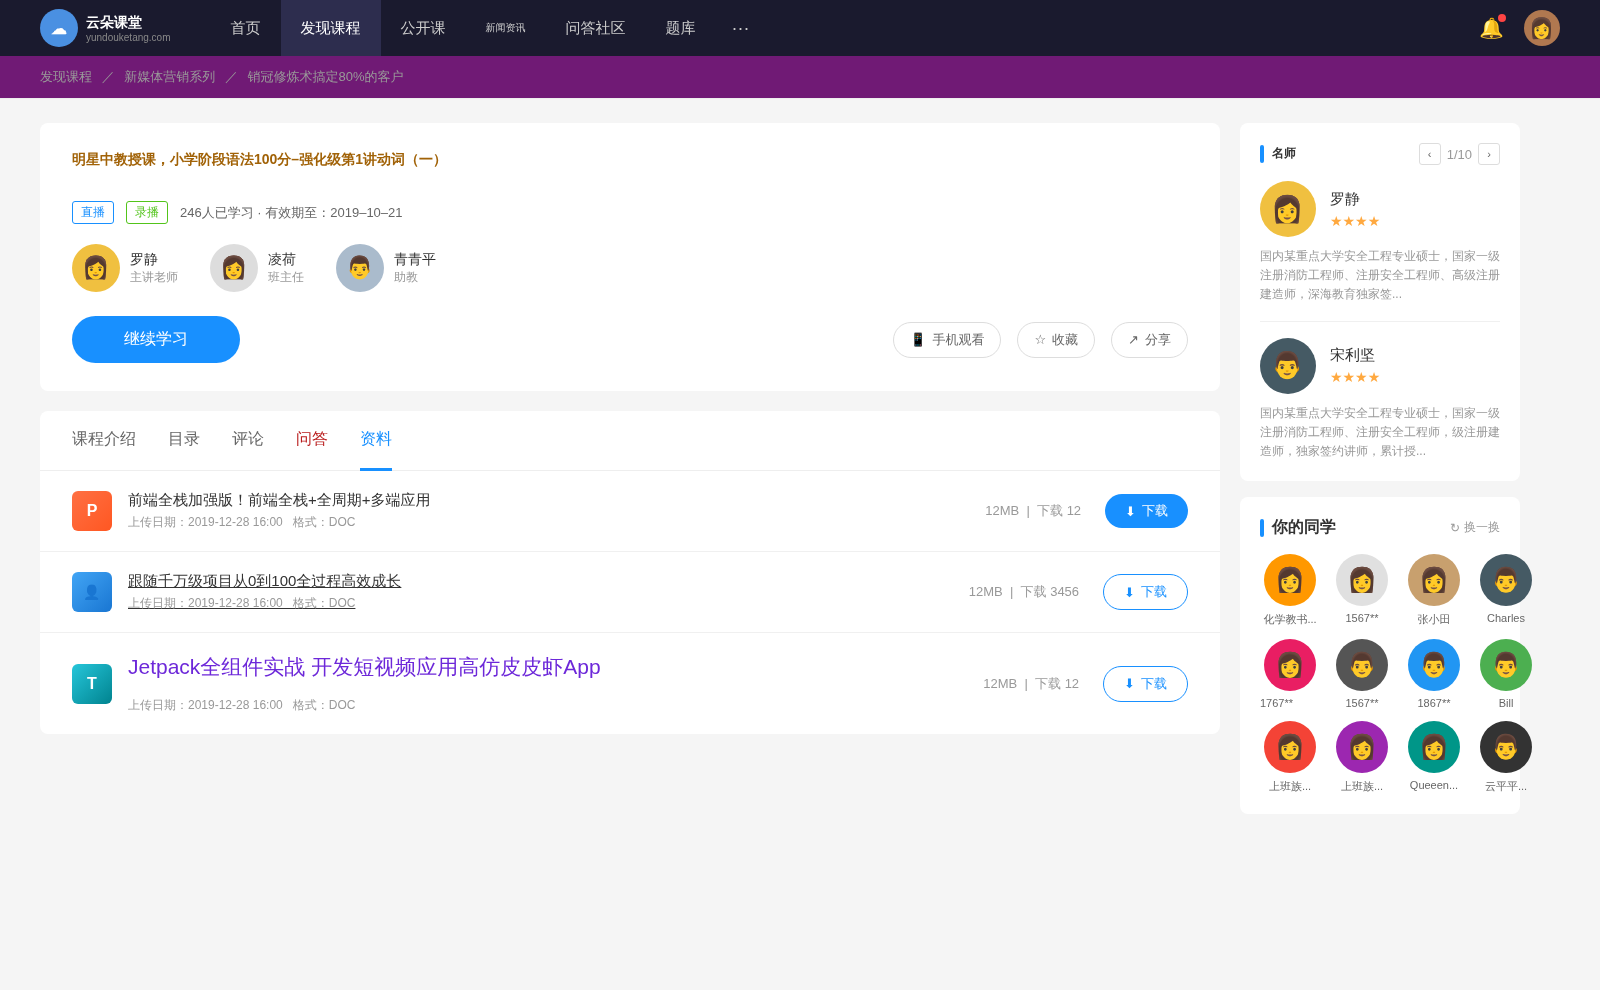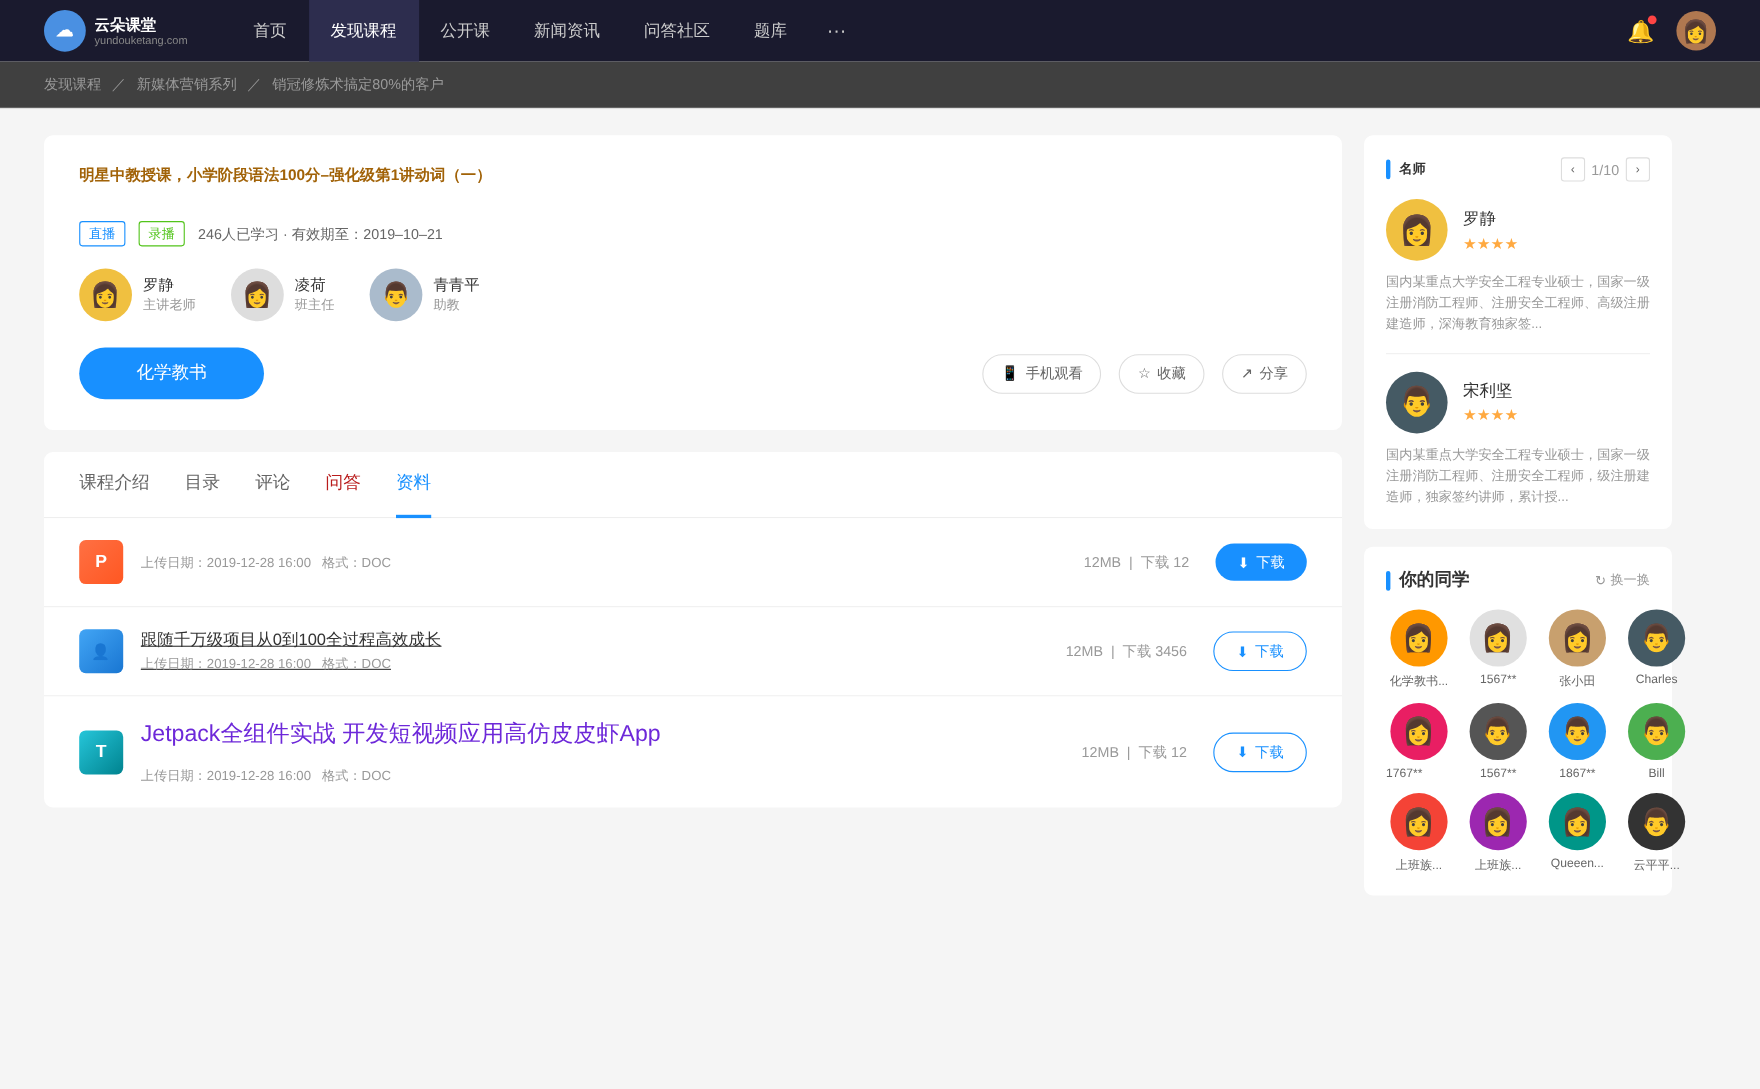--- a/index.html
+++ b/index.html
@@ -15,35 +15,35 @@
     </div>
     <div>
       <div style="color:white;font-size:14px;font-weight:bold;">云朵课堂</div>
       <div style="color:#888;font-size:10px;">yundouketang.com</div>
     </div>
   </div>
   <div style="display:flex;align-items:center;flex:1;">
     <div style="color:#ccc;padding:0 20px;height:41px;display:flex;align-items:center;cursor:pointer;font-size:15px;">首页</div>
     <div style="background:#2d2d4e;color:white;padding:0 20px;height:56px;display:flex;align-items:center;cursor:pointer;font-size:15px;">发现课程</div>
     <div style="color:#ccc;padding:0 20px;height:56px;display:flex;align-items:center;cursor:pointer;font-size:15px;">公开课</div>
-    <div style="color:#ccc;padding:0 20px;height:56px;display:flex;align-items:center;cursor:pointer;font-size:15px;">新闻资讯</div>
+    <div style="color:#ccc;padding:0 20px;height:56px;display:flex;align-items:center;cursor:pointer;font-size:10px;">新闻资讯</div>
     <div style="color:#ccc;padding:0 20px;height:56px;display:flex;align-items:center;cursor:pointer;font-size:15px;">问答社区</div>
     <div style="color:#ccc;padding:0 20px;height:56px;display:flex;align-items:center;cursor:pointer;font-size:15px;">题库</div>
     <div style="color:#ccc;padding:0 16px;cursor:pointer;font-size:18px;">···</div>
   </div>
   <div style="display:flex;align-items:center;gap:20px;">
     <div style="color:#ccc;font-size:20px;position:relative;cursor:pointer;">
       🔔
       <span style="width:8px;height:8px;background:#ff4444;border-radius:50%;position:absolute;top:-2px;right:-2px;display:block;"></span>
     </div>
     <div style="width:36px;height:36px;border-radius:50%;background:#b07850;display:flex;align-items:center;justify-content:center;font-size:20px;cursor:pointer;">👩</div>
   </div>
 </nav>
 
-<div style="background:#404040;padding:12px 40px;font-size:13px;color:#999;border-bottom:1px solid #eee;">
+<div style="background:#701a75;padding:12px 40px;font-size:13px;color:#999;border-bottom:1px solid #eee;">
   <a href="#" style="color:#999;text-decoration:none;">发现课程</a>
   <span style="margin:0 6px;">／</span>
   <a href="#" style="color:#999;text-decoration:none;">新媒体营销系列</a>
   <span style="margin:0 6px;">／</span>
   <span>销冠修炼术搞定80%的客户</span>
 </div>
 
 <div style="display:flex;padding:24px 40px;gap:20px;max-width:1560px;">
 
   <div style="flex:1;">
@@ -72,21 +72,21 @@
         </div>
         <div style="display:flex;align-items:center;gap:10px;">
           <div style="width:48px;height:48px;border-radius:50%;background:#aabbcc;display:flex;align-items:center;justify-content:center;font-size:22px;">👨</div>
           <div>
             <div style="font-size:14px;font-weight:500;color:#333;">青青平</div>
             <div style="font-size:12px;color:#999;">助教</div>
           </div>
         </div>
       </div>
       <div style="display:flex;align-items:center;justify-content:space-between;">
-        <button style="background:#1890ff;color:white;border:none;border-radius:25px;padding:13px 52px;font-size:16px;cursor:pointer;">化学教书</button>
+        <button style="background:#1890ff;color:white;border:none;border-radius:25px;padding:13px 52px;font-size:16px;cursor:pointer;">继续学习</button>
         <div style="display:flex;gap:16px;">
           <button style="background:none;border:1px solid #ddd;border-radius:20px;padding:8px 16px;color:#666;cursor:pointer;font-size:13px;display:flex;align-items:center;gap:6px;">
             <span>📱</span>
             <span>手机观看</span>
           </button>
           <button style="background:none;border:1px solid #ddd;border-radius:20px;padding:8px 16px;color:#666;cursor:pointer;font-size:13px;display:flex;align-items:center;gap:6px;">
             <span>☆</span>
             <span>收藏</span>
           </button>
           <button style="background:none;border:1px solid #ddd;border-radius:20px;padding:8px 16px;color:#666;cursor:pointer;font-size:13px;display:flex;align-items:center;gap:6px;">
@@ -104,20 +104,21 @@
         <div style="padding:18px 0;font-size:16px;color:#666;cursor:pointer;border-bottom:3px solid transparent;margin-bottom:-1px;">评论</div>
         <div style="padding:18px 0;font-size:16px;color:#b91c1c;cursor:pointer;border-bottom:3px solid transparent;margin-bottom:-1px;">问答</div>
         <div style="padding:18px 0;font-size:16px;color:#1890ff;font-weight:500;cursor:pointer;border-bottom:3px solid #1890ff;margin-bottom:-1px;">资料</div>
       </div>
 
       <div>
 
         <div style="display:flex;align-items:center;padding:20px 32px;border-bottom:1px solid #f0f0f0;">
           <div style="width:40px;height:40px;border-radius:6px;background:linear-gradient(135deg,#ff7043,#ff5722);display:flex;align-items:center;justify-content:center;color:white;font-size:16px;font-weight:bold;margin-right:16px;flex-shrink:0;">P</div>
           <div style="flex:1;">
+            <div style="font-size:15px;font-weight:500;color:#333;margin-bottom:4px;">前端全栈加强版！前端全栈+全周期+多端应用</div>
             <div style="font-size:12px;color:#999;">上传日期：2019-12-28  16:00&nbsp;&nbsp;&nbsp;格式：DOC</div>
           </div>
           <div style="color:#999;font-size:13px;margin-right:24px;white-space:nowrap;">12MB &nbsp;|&nbsp; 下载 12</div>
           <button style="background:#1890ff;color:white;border:none;border-radius:20px;padding:8px 20px;cursor:pointer;font-size:13px;display:flex;align-items:center;gap:6px;">
             <span>⬇</span> 下载
           </button>
         </div>
 
         <div style="display:flex;align-items:center;padding:20px 32px;border-bottom:1px solid #f0f0f0;">
           <div style="width:40px;height:40px;border-radius:6px;background:linear-gradient(135deg,#42a5f5,#1976d2);display:flex;align-items:center;justify-content:center;color:white;font-size:14px;margin-right:16px;flex-shrink:0;">👤</div>

